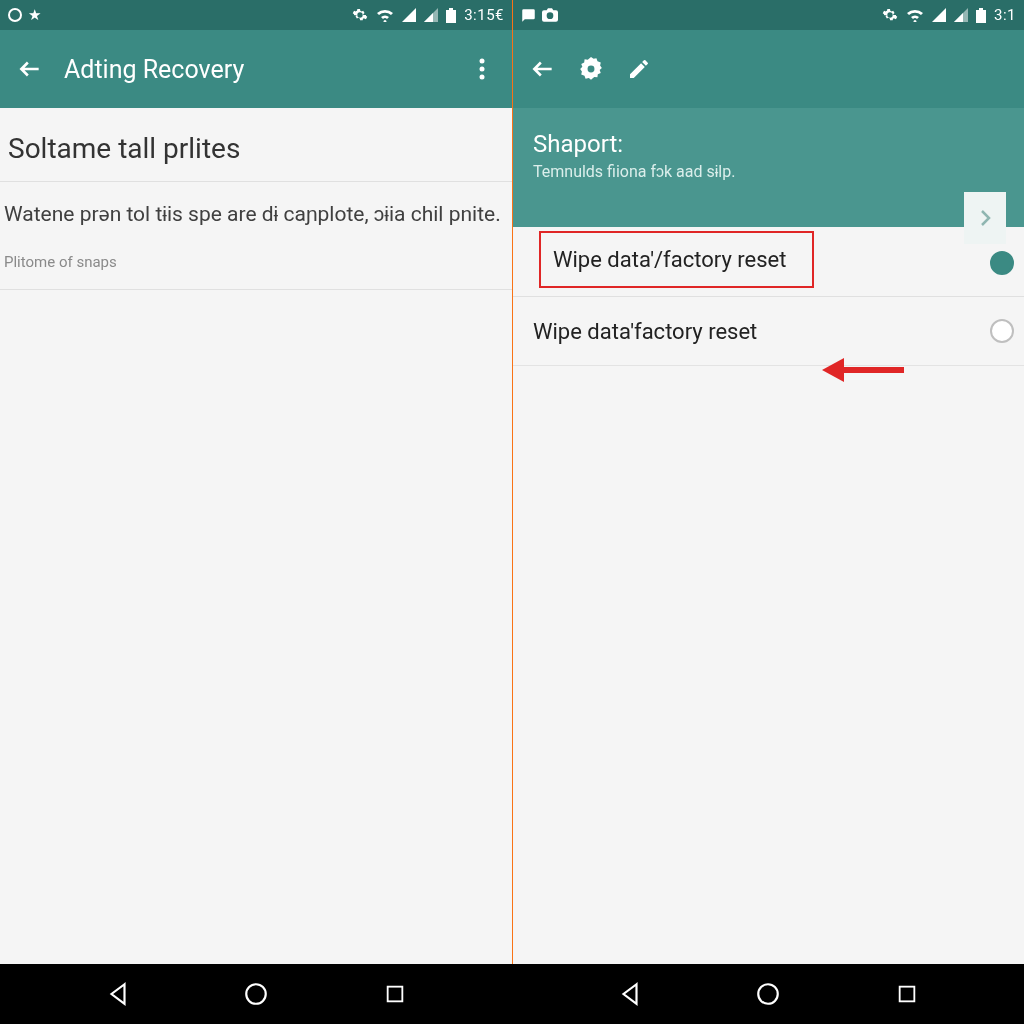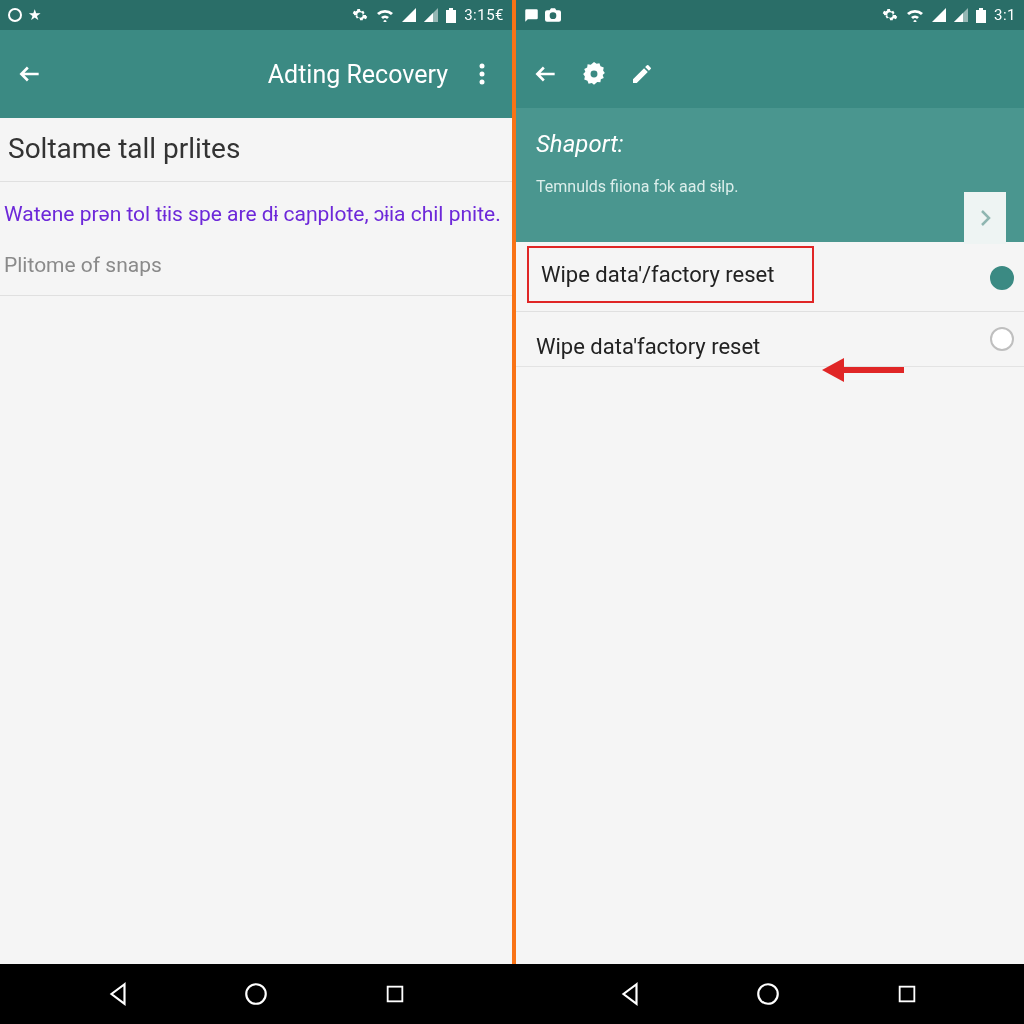--- a/index.html
+++ b/index.html
@@ -6,109 +6,108 @@
     body {
       width: 1024px;
       height: 1024px;
       font-family: Roboto, -apple-system, sans-serif;
       background: #f5f5f5;
       overflow: hidden;
       position: relative;
     }
     .split { display: flex; width: 100%; height: 100%; }
     .pane { width: 512px; height: 100%; background: #f5f5f5; position: relative; }
-    .pane-right { border-left: 4px solid #f97316; }
+    .pane-right { border-left: 1px solid #f97316; }
 
     
     .status-bar {
       height: 30px;
       background: #2a6e68;
       color: #fff;
       display: flex;
       align-items: center;
       justify-content: space-between;
       padding: 0 8px;
       font-size: 15px;
     }
     .status-left, .status-right { display: flex; align-items: center; gap: 6px; }
     .status-right { gap: 8px; }
     .status-icon { display: inline-flex; align-items: center; justify-content: center; }
     .clock { font-weight: 400; letter-spacing: 0.5px; }
 
     
     .app-bar {
-      height: 88px;
+      height: 78px;
       background: #3b8a83;
       color: #fff;
       display: flex;
       align-items: center;
       padding: 0 16px;
       gap: 20px;
-      text-align: right;
     }
     .app-bar .title { font-size: 25px; font-weight: 400; flex: 1; color: #fff; }
     .icon-btn { width: 28px; height: 28px; display: inline-flex; align-items: center; justify-content: center; cursor: pointer; }
     .app-bar-actions { display: flex; gap: 20px; align-items: center; }
 
     
     .section-heading {
       font-size: 28px;
       color: #333;
       padding: 24px 16px 16px 8px;
       font-weight: 400;
     }
     .divider { border: none; border-top: 1px solid #e0e0e0; }
     .body-text {
       padding: 18px 0 10px 4px;
-      color: #6d28d9;
+      color: #404040;
       font-size: 21px;
       line-height: 1.4;
     }
     .sub-label {
       padding: 14px 16px 18px 4px;
       color: #8a8a8a;
-      font-size: 21px;
+      font-size: 15px;
     }
 
     
     .info-panel {
       background: #4a968f;
       color: #fff;
       padding: 22px 80px 24px 20px;
       position: relative;
     }
-    .info-panel .panel-title { font-size: 24px; font-weight: 400; color: #fff; margin-bottom: 19px; font-style: italic; }
+    .info-panel .panel-title { font-size: 24px; font-weight: 400; color: #fff; margin-bottom: 4px; }
     .info-panel .panel-sub { font-size: 16px; color: #dbeeeb; margin-bottom: 22px; }
     .info-panel .panel-body { font-size: 21px; color: #e9f4f2; line-height: 1.45; }
     .chevron-box {
       position: absolute;
       right: 18px;
       top: 84px;
       width: 42px;
       height: 52px;
       background: #eef4f3;
       display: flex;
       align-items: center;
       justify-content: center;
       color: #7aa5a0;
     }
 
     
     .list-row {
       display: flex;
       align-items: center;
-      padding: 22px 22px 7px 20px;
+      padding: 22px 22px 21px 20px;
       border-bottom: 1px solid #e3e3e3;
       background: #f5f5f5;
       position: relative;
     }
     .list-row .row-label { font-size: 22px; color: #222; flex: 1; }
     .highlighted {
       border: 2px solid #e02626;
-      margin: 4px 210px 0 11px;
+      margin: 4px 210px 0 26px;
       padding: 14px 12px;
     }
     .highlighted .row-label { font-size: 22px; color: #222; }
     .radio {
       width: 24px; height: 24px; border-radius: 50%;
       border: 2px solid #bfbfbf; background: #fff;
       position: absolute; right: 10px; top: 50%; transform: translateY(-50%);
     }
     .radio.on { background: #3b8a83; border-color: #3b8a83; }
 

